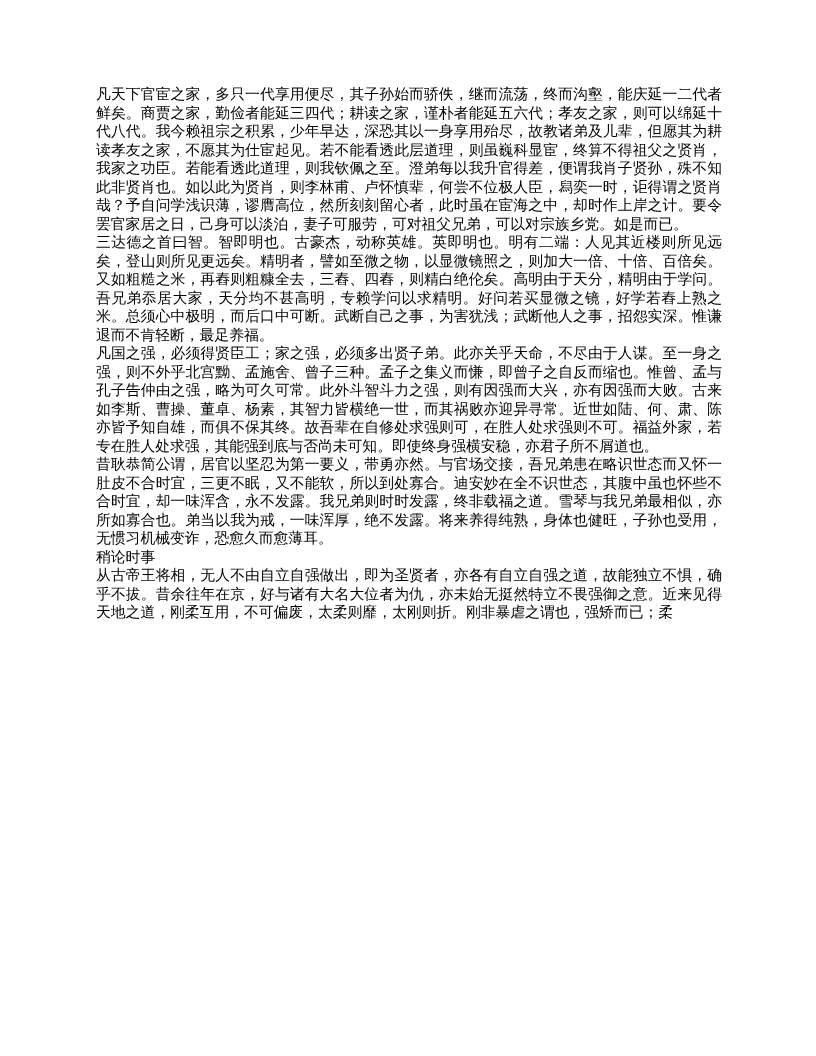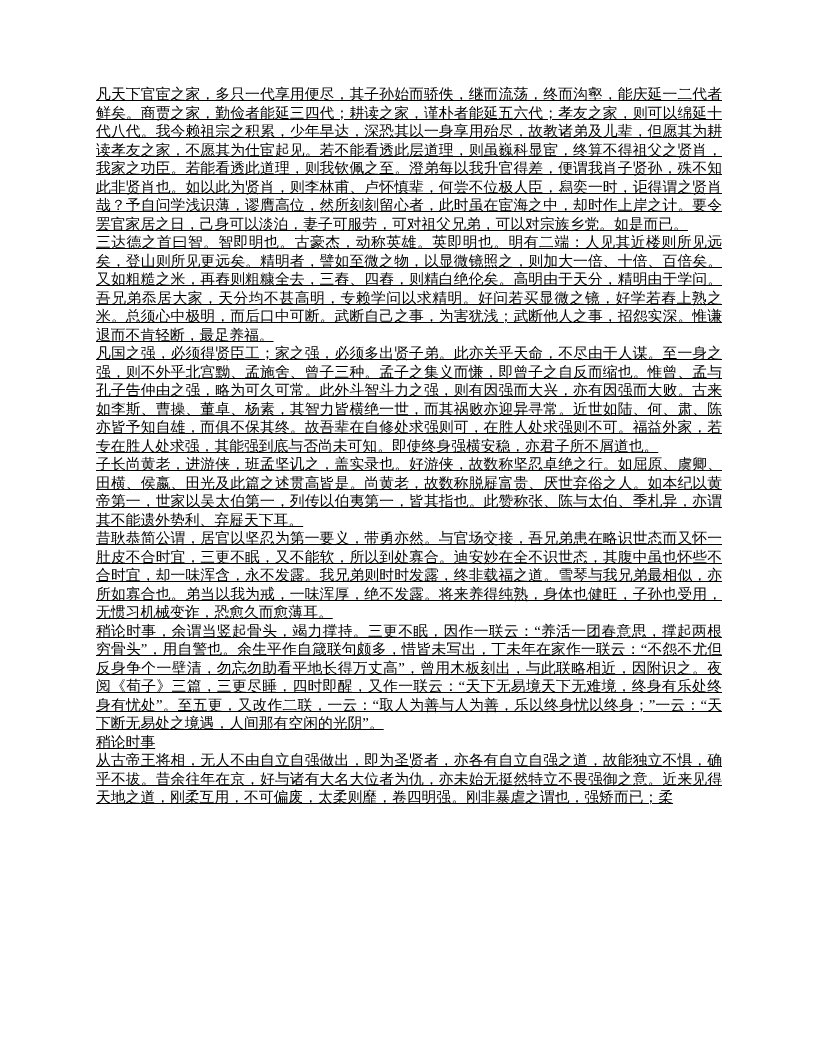--- a/index.html
+++ b/index.html
@@ -25,30 +25,27 @@
     line-height: 18.5px;
     text-align: justify;
     text-justify: inter-ideograph;
   }
   .para, .heading {
     margin: 0;
     padding: 0;
     font-weight: normal;
     font-size: inherit;
     line-height: inherit;
-    text-decoration: underline;
   }
 </style>
 </head>
 <body>
 
 <div class="page">
   <div class="content">
       <p class="para">凡天下官宦之家，多只一代享用便尽，其子孙始而骄佚，继而流荡，终而沟壑，能庆延一二代者鲜矣。商贾之家，勤俭者能延三四代；耕读之家，谨朴者能延五六代；孝友之家，则可以绵延十代八代。我今赖祖宗之积累，少年早达，深恐其以一身享用殆尽，故教诸弟及儿辈，但愿其为耕读孝友之家，不愿其为仕宦起见。若不能看透此层道理，则虽巍科显宦，终算不得祖父之贤肖，我家之功臣。若能看透此道理，则我钦佩之至。澄弟每以我升官得差，便谓我肖子贤孙，殊不知此非贤肖也。如以此为贤肖，则李林甫、卢怀慎辈，何尝不位极人臣，舄奕一时，讵得谓之贤肖哉？予自问学浅识薄，谬膺高位，然所刻刻留心者，此时虽在宦海之中，却时作上岸之计。要令罢官家居之日，己身可以淡泊，妻子可服劳，可对祖父兄弟，可以对宗族乡党。如是而已。</p>
       <p class="para">三达德之首曰智。智即明也。古豪杰，动称英雄。英即明也。明有二端：人见其近楼则所见远矣，登山则所见更远矣。精明者，譬如至微之物，以显微镜照之，则加大一倍、十倍、百倍矣。又如粗糙之米，再舂则粗糠全去，三舂、四舂，则精白绝伦矣。高明由于天分，精明由于学问。吾兄弟忝居大家，天分均不甚高明，专赖学问以求精明。好问若买显微之镜，好学若舂上熟之米。总须心中极明，而后口中可断。武断自己之事，为害犹浅；武断他人之事，招怨实深。惟谦退而不肯轻断，最足养福。</p>
       <p class="para">凡国之强，必须得贤臣工；家之强，必须多出贤子弟。此亦关乎天命，不尽由于人谋。至一身之强，则不外乎北宫黝、孟施舍、曾子三种。孟子之集义而慊，即曾子之自反而缩也。惟曾、孟与孔子告仲由之强，略为可久可常。此外斗智斗力之强，则有因强而大兴，亦有因强而大败。古来如李斯、曹操、董卓、杨素，其智力皆横绝一世，而其祸败亦迎异寻常。近世如陆、何、肃、陈亦皆予知自雄，而俱不保其终。故吾辈在自修处求强则可，在胜人处求强则不可。福益外家，若专在胜人处求强，其能强到底与否尚未可知。即使终身强横安稳，亦君子所不屑道也。</p>
-      <p class="para">子长尚黄老，进游侠，班孟坚讥之，盖实录也。好游侠，故数称坚忍卓绝之行。如屈原、虞卿、田横、侯嬴、田光及此篇之述贯高皆是。尚黄老，故数称脱屣富贵、厌世弃俗之人。如本纪以黄帝第一，世家以吴太伯第一，列传以伯夷第一，皆其指也。此赞称张、陈与太伯、季札异，亦谓其不能遗外势利、弃屣天下耳。</p>
       <p class="para">昔耿恭简公谓，居官以坚忍为第一要义，带勇亦然。与官场交接，吾兄弟患在略识世态而又怀一肚皮不合时宜，三更不眠，又不能软，所以到处寡合。迪安妙在全不识世态，其腹中虽也怀些不合时宜，却一味浑含，永不发露。我兄弟则时时发露，终非载福之道。雪琴与我兄弟最相似，亦所如寡合也。弟当以我为戒，一味浑厚，绝不发露。将来养得纯熟，身体也健旺，子孙也受用，无惯习机械变诈，恐愈久而愈薄耳。</p>
-      <p class="para">稍论时事，余谓当竖起骨头，竭力撑持。三更不眠，因作一联云：“养活一团春意思，撑起两根穷骨头”，用自警也。余生平作自箴联句颇多，惜皆未写出，丁未年在家作一联云：“不怨不尤但反身争个一壁清，勿忘勿助看平地长得万丈高”，曾用木板刻出，与此联略相近，因附识之。夜阅《荀子》三篇，三更尽睡，四时即醒，又作一联云：“天下无易境天下无难境，终身有乐处终身有忧处”。至五更，又改作二联，一云：“取人为善与人为善，乐以终身忧以终身；”一云：“天下断无易处之境遇，人间那有空闲的光阴”。</p>
       <h2 class="heading">稍论时事</h2>
-      <p class="para">从古帝王将相，无人不由自立自强做出，即为圣贤者，亦各有自立自强之道，故能独立不惧，确乎不拔。昔余往年在京，好与诸有大名大位者为仇，亦未始无挺然特立不畏强御之意。近来见得天地之道，刚柔互用，不可偏废，太柔则靡，卷四明强。刚非暴虐之谓也，强矫而已；柔</p>
+      <p class="para">从古帝王将相，无人不由自立自强做出，即为圣贤者，亦各有自立自强之道，故能独立不惧，确乎不拔。昔余往年在京，好与诸有大名大位者为仇，亦未始无挺然特立不畏强御之意。近来见得天地之道，刚柔互用，不可偏废，太柔则靡，太刚则折。刚非暴虐之谓也，强矫而已；柔</p>
     </div>
 </div>
 
 </body></html>

